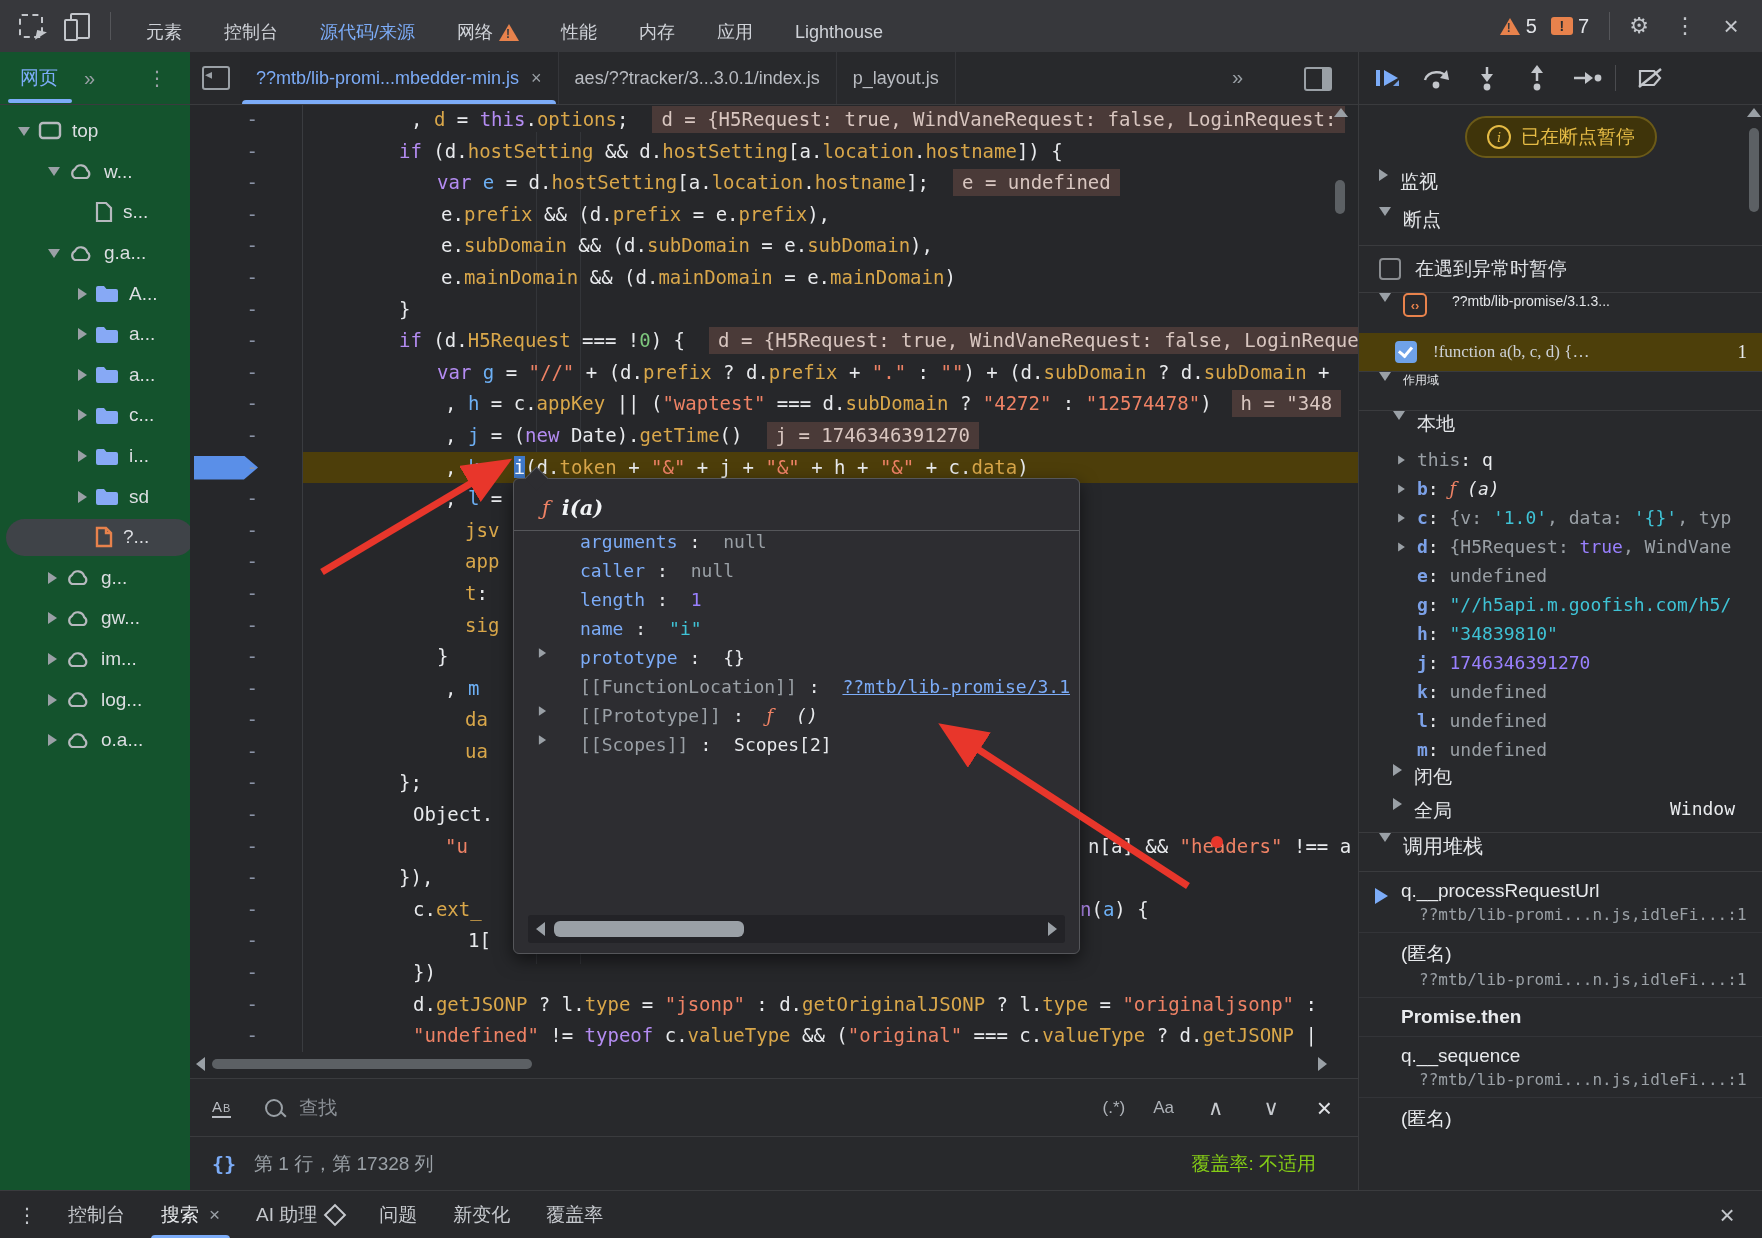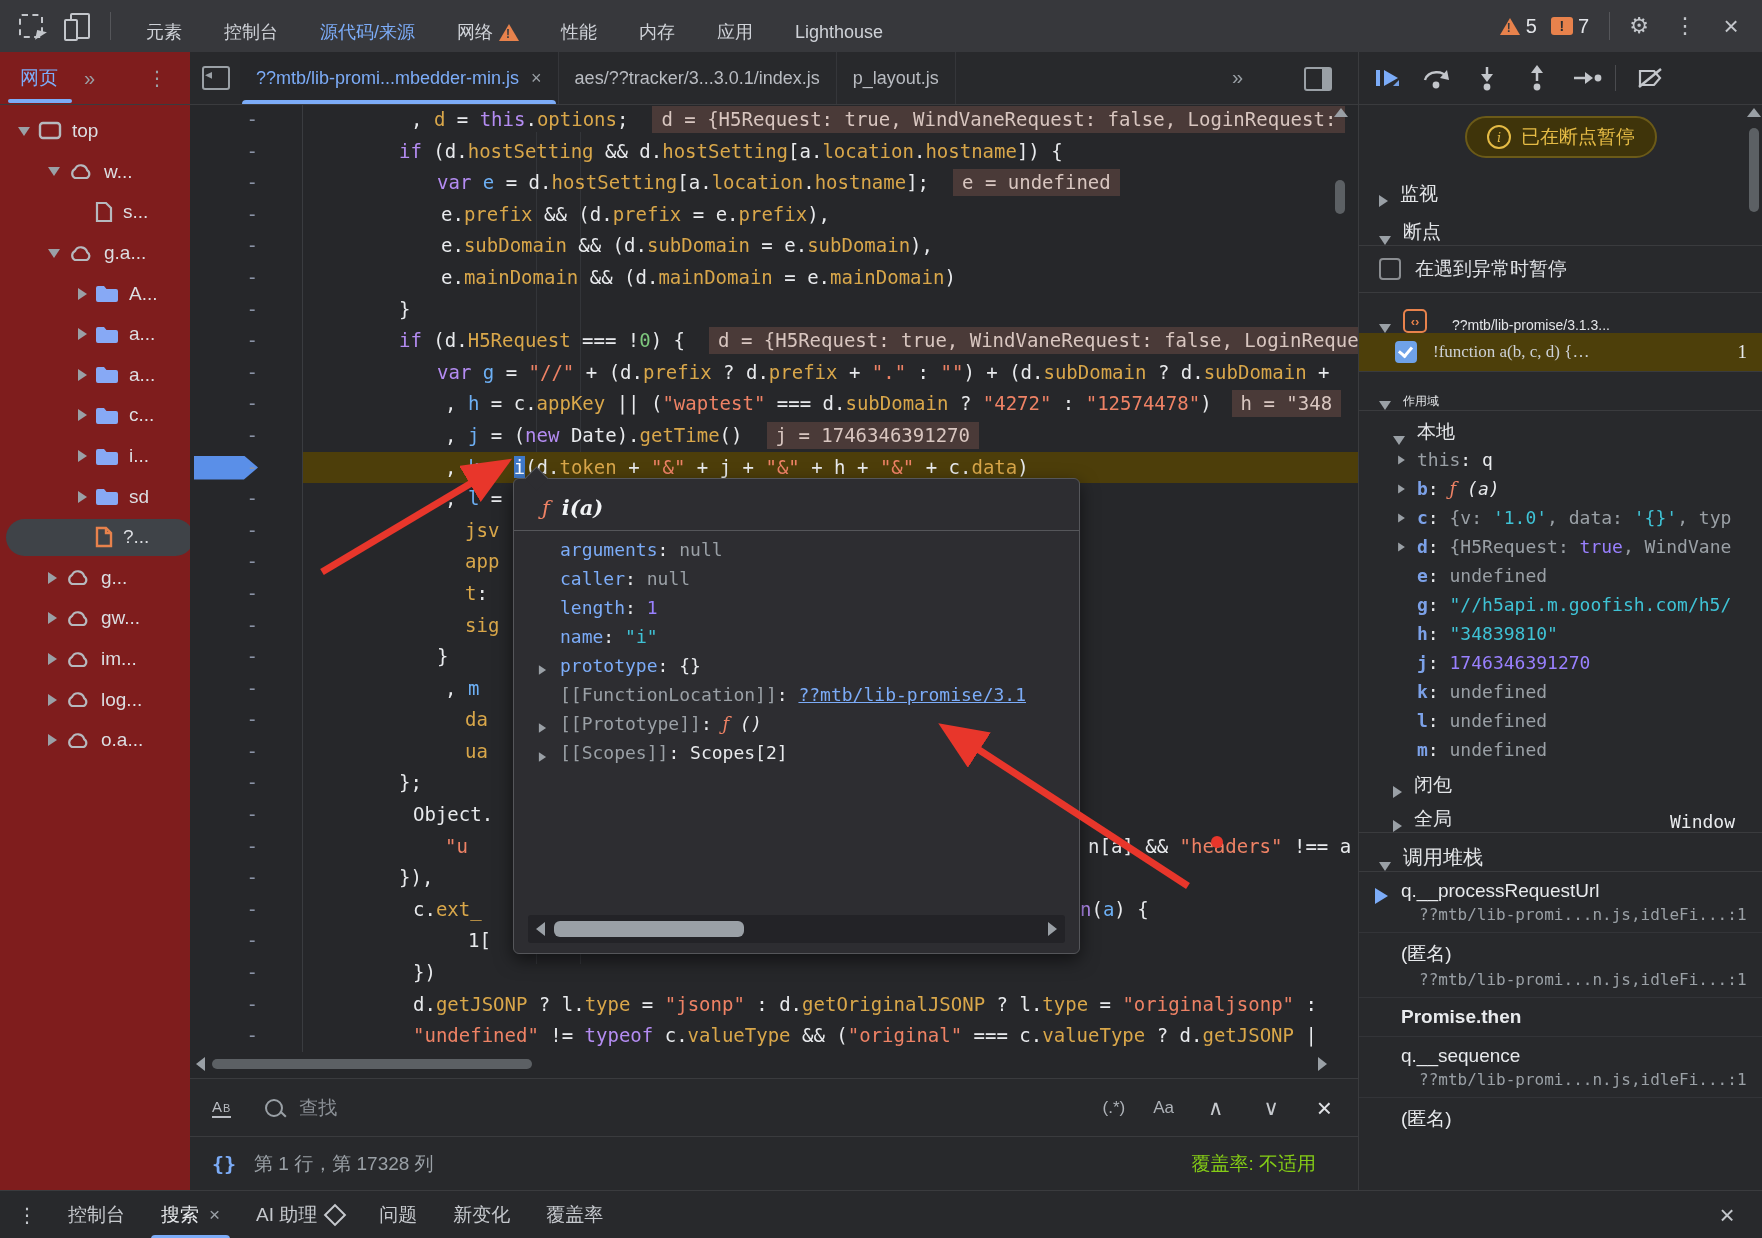--- a/index.html
+++ b/index.html
@@ -21,21 +21,21 @@
   .top-tab.active{color:#7cacf8;}
   .top-tab.active:after{content:"";position:absolute;left:10px;right:10px;bottom:2px;height:4px;border-radius:4px;background:#7cacf8;}
   .warn-tri{width:0;height:0;border-left:10px solid transparent;border-right:10px solid transparent;border-bottom:17px solid #e8824c;position:relative;display:inline-block;margin-left:6px;}
   .warn-tri:after{content:"!";position:absolute;left:-3px;top:3px;font-size:12px;font-weight:bold;color:#38393d;}
   #topbar-right{position:absolute;right:0;top:0;height:52px;display:flex;align-items:center;}
   .badge{display:flex;align-items:center;font-size:20px;color:#e2e4e8;margin-right:14px;}
   .issue-chip{width:22px;height:18px;background:#e8824c;border-radius:3px;color:#2b2c2f;font-weight:bold;font-size:14px;
       display:flex;align-items:center;justify-content:center;margin-right:5px;}
   .glyph-btn{width:34px;height:34px;display:flex;align-items:center;justify-content:center;color:#c3c6cb;font-size:22px;margin:0 6px;}
   
-  #sidebar{position:absolute;left:0;top:52px;width:190px;height:1138px;background:#7f1d1d;border-right:1px solid #3a3b3e;}
+  #sidebar{position:absolute;left:0;top:52px;width:190px;height:1138px;background:#14532d;border-right:1px solid #3a3b3e;}
   #sidebar-header{height:52px;border-bottom:1px solid #3a3b3e;display:flex;align-items:center;position:relative;}
   #sidebar-tab{color:#7cacf8;font-size:19px;margin-left:20px;position:relative;height:52px;display:flex;align-items:center;}
   #sidebar-tab:after{content:"";position:absolute;left:-12px;right:-14px;bottom:1px;height:4px;border-radius:4px;background:#7cacf8;}
   .chev2{color:#9aa0a6;font-size:20px;letter-spacing:-3px;margin-left:26px;}
   .vdots{color:#9aa0a6;font-size:20px;position:absolute;right:22px;letter-spacing:1px;}
   #page-tree{padding-top:6px;}
   .tree-row{height:40.6px;display:flex;align-items:center;font-size:19px;color:#dcdee2;position:relative;}
   .tree-row.selected:before{content:"";position:absolute;left:6px;right:-4px;top:2px;bottom:2px;background:#3f4348;border-radius:19px;}
   .tree-row>*{position:relative;}
   .arr{width:0;height:0;display:inline-block;}
@@ -89,21 +89,21 @@
   #rightpanel{position:absolute;left:1358px;top:52px;width:404px;height:1138px;background:#28292c;border-left:1px solid #3a3b3e;}
   #debugbar{height:52px;border-bottom:1px solid #3a3b3e;display:flex;align-items:center;}
   .dbg-btn{width:44px;height:36px;display:flex;align-items:center;justify-content:center;margin-left:6px;}
   .dbg-sep{width:1px;height:26px;background:#4a4b4f;margin:0 6px;}
   #rp-scroll{position:absolute;right:2px;top:54px;width:14px;height:200px;}
   #paused-wrap{height:64px;display:flex;align-items:center;justify-content:center;}
   #paused-pill{display:flex;align-items:center;background:#3f340a;border:2px solid #6b5a18;border-radius:22px;
                padding:6px 20px;color:#e5bb45;font-size:19px;}
   .info-i{width:20px;height:20px;border:2px solid #e5bb45;border-radius:50%;display:inline-flex;align-items:center;
           justify-content:center;font-size:13px;font-style:italic;margin-right:10px;font-family:"DejaVu Serif",serif;}
-  .rp-row{display:flex;align-items:flex-end;font-size:19px;color:#e3e5e8;padding-left:20px;}
+  .rp-row{display:flex;align-items:flex-start;font-size:19px;color:#e3e5e8;padding-left:20px;}
   .rp-row .arr{margin-right:12px;}
   .rp-hdr{height:38px;}
   .rp-divider{height:1px;background:#3a3b3e;}
   .opt-row{display:flex;align-items:center;height:34px;padding-left:20px;font-size:19px;color:#dfe1e5;}
   .cbx{width:18px;height:18px;border:2px solid #8a8d91;border-radius:4px;margin-right:14px;background:transparent;}
   .cbx.checked{background:#6fa2e8;border-color:#6fa2e8;position:relative;}
   .cbx.checked:after{content:"";position:absolute;left:4px;top:1px;width:6px;height:10px;border:solid #fff;border-width:0 3px 3px 0;transform:rotate(40deg);}
   .script-ico{width:24px;height:24px;border:2px solid #e8824c;border-radius:5px;color:#e8824c;font-size:13px;font-weight:bold;
               display:flex;align-items:center;justify-content:center;margin-right:10px;box-sizing:border-box;}
   #bp-entry{height:38px;background:#4d3f0a;display:flex;align-items:center;padding:0 16px 0 36px;font-size:17px;color:#cdd1d6;font-family:Liberation Serif, serif;}
@@ -122,21 +122,21 @@
       border-left:13px solid #7cacf8;border-top:8px solid transparent;border-bottom:8px solid transparent;}
   .frame.async .fname{font-weight:bold;}
   
   #fn-tooltip{position:absolute;left:513px;top:478px;width:565px;height:474px;background:#2d2d31;
               border:1px solid #55565a;border-radius:6px;box-shadow:0 6px 18px rgba(0,0,0,.55);z-index:20;}
   #fn-tooltip .notch{position:absolute;left:14px;top:-9px;width:16px;height:16px;background:#2d2d31;
               border-left:1px solid #55565a;border-top:1px solid #55565a;transform:rotate(45deg);}
   #tt-header{padding:16px 24px 10px 28px;font-size:21px;border-bottom:1px solid #55565a;}
   #tt-header .fn{color:#ee8265;font-style:italic;font-family:"DejaVu Serif",serif;margin-right:12px;}
   #tt-header .sig{color:#f1f3f5;font-weight:bold;font-style:italic;font-family:"DejaVu Serif",serif;}
-  .tt-row{display:flex;align-items:flex-end;height:29px;font-size:18px;padding-left:46px;position:relative;white-space:pre;}
+  .tt-row{display:flex;align-items:flex-start;height:29px;font-size:18px;padding-left:66px;position:relative;white-space:pre;gap:12px;}
   .tt-row .arr{position:absolute;left:24px;}
   .tt-name{color:#7cacf8;} .tt-name.internal{color:#9aa0a6;}
   #tt-hsb{position:absolute;left:14px;right:14px;bottom:10px;height:28px;background:#232327;border-radius:3px;}
   #tt-hsb .hsb-thumb{top:6px;height:16px;background:#9aa0a6;}
   .hsb-arrow{position:absolute;top:7px;width:0;height:0;border-top:7px solid transparent;border-bottom:7px solid transparent;}
   
   #drawer{position:absolute;left:0;top:1190px;width:1762px;height:48px;background:#28292c;border-top:1px solid #3a3b3e;
           display:flex;align-items:center;}
   .dtab{display:flex;align-items:center;height:48px;padding:0 18px;font-size:19px;color:#c6c9ce;position:relative;}
   .dtab.active{color:#e8eaed;}

